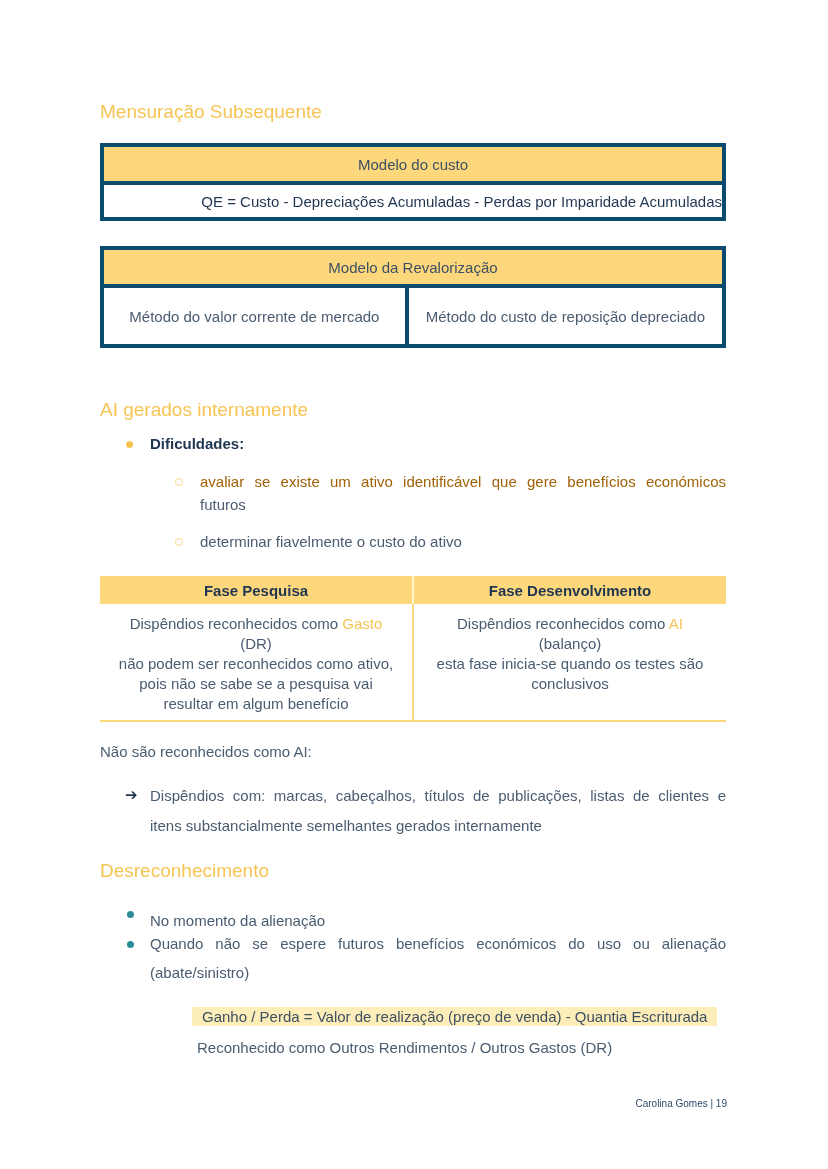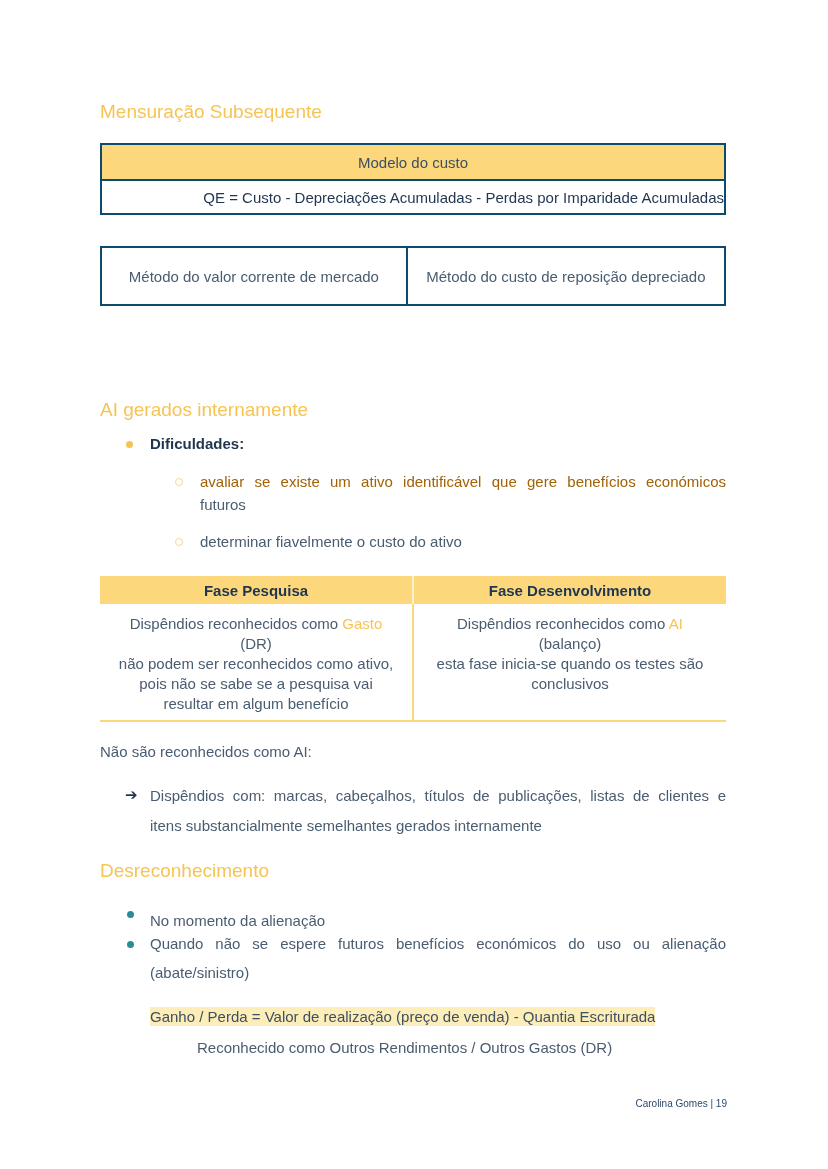--- a/index.html
+++ b/index.html
@@ -4,21 +4,21 @@
 <style>
   html, body { margin: 0; padding: 0; background: #ffffff; }
   body { width: 828px; height: 1169px; position: relative; overflow: hidden;
          font-family: "Liberation Sans", "DejaVu Sans", sans-serif; color: #3d4f63; }
   .heading { position: absolute; left: 100px; color: #f6c453; font-size: 19px; }
   .h1 { top: 101px; }
   .h2 { top: 399px; }
   .h3 { top: 860px; }
 
   table { border-collapse: collapse; width: 626px; position: absolute; left: 100px; }
-  .tbl-yellow td, .tbl-yellow th { border: 2px solid #0c4a6e; }
+  .tbl-yellow td, .tbl-yellow th { border: 4px solid #0c4a6e; }
   .hdr { background: #fcd77c; color: #3d4f63; font-weight: normal; font-size: 15px; text-align: center; height: 34px; padding: 0; }
   .formula { color: #1f3550; font-weight: normal; font-size: 15px; text-align: right; padding: 6px 6px; }
   .method { font-size: 15px; text-align: center; color: #4a5c70; height: 32px; padding: 12px 6px; }
 
   #t1 { top: 143px; }
   #t1 .formula { height: 32px; padding: 0; }
   #t2 { top: 246px; }
   .bullet-row { position: absolute; font-size: 15px; }
   .dot { position: absolute; width: 7px; height: 7px; border-radius: 50%; }
   .dot-y { background: #f6c453; }
@@ -48,20 +48,23 @@
         <th class="hdr">Modelo do custo</th>
       </tr>
   <tr>
         <td class="formula">QE = Custo - Depreciações Acumuladas - Perdas por Imparidade Acumuladas</td>
       </tr>
 </tbody>
   </table>
 
 <table id="t2" class="tbl-yellow">
   <tbody>
+      <tr>
+        <th class="hdr" colspan="2">Modelo da Revalorização</th>
+      </tr>
   <tr>
     <td class="method" style="width:49%;">Método do valor corrente de mercado</td>
     <td class="method">Método do custo de reposição depreciado</td>
   </tr>
 </tbody>
   </table>
 
 <div class="heading h2">AI gerados internamente</div>
 
 <div class="dot dot-y" style="left:126px; top:441px;"></div>
@@ -106,16 +109,16 @@
 
 <div class="heading h3">Desreconhecimento</div>
 
 <div class="dot dot-t" style="left:127px; top:911px;"></div>
 <div class="plain" style="left:150px; top:904px;margin-top:8px;">No momento da alienação</div>
 
 <div class="dot dot-t" style="left:127px; top:941px;"></div>
 <div class="plain" style="left:150px; top:935px; width:576px; text-align:justify; text-align-last:justify;">Quando não se espere futuros benefícios económicos do uso ou alienação</div>
 <div class="plain" style="left:150px; top:964px;">(abate/sinistro)</div>
 
-<div class="plain" style="left:150px; top:1008px;"><span class="highlight" style="padding:1px 0;">Ganho / Perda = Valor de realização (preço de venda) - Quantia Escriturada</span></div>
+<div class="plain" style="left:150px; top:1008px;"><span class="highlight" style="padding:1px 10px;margin-left:42px;">Ganho / Perda = Valor de realização (preço de venda) - Quantia Escriturada</span></div>
 <div class="plain" style="left:197px; top:1039px;">Reconhecido como Outros Rendimentos / Outros Gastos (DR)</div>
 
 <div class="footer">Carolina Gomes | 19</div>
 
 </body></html>

